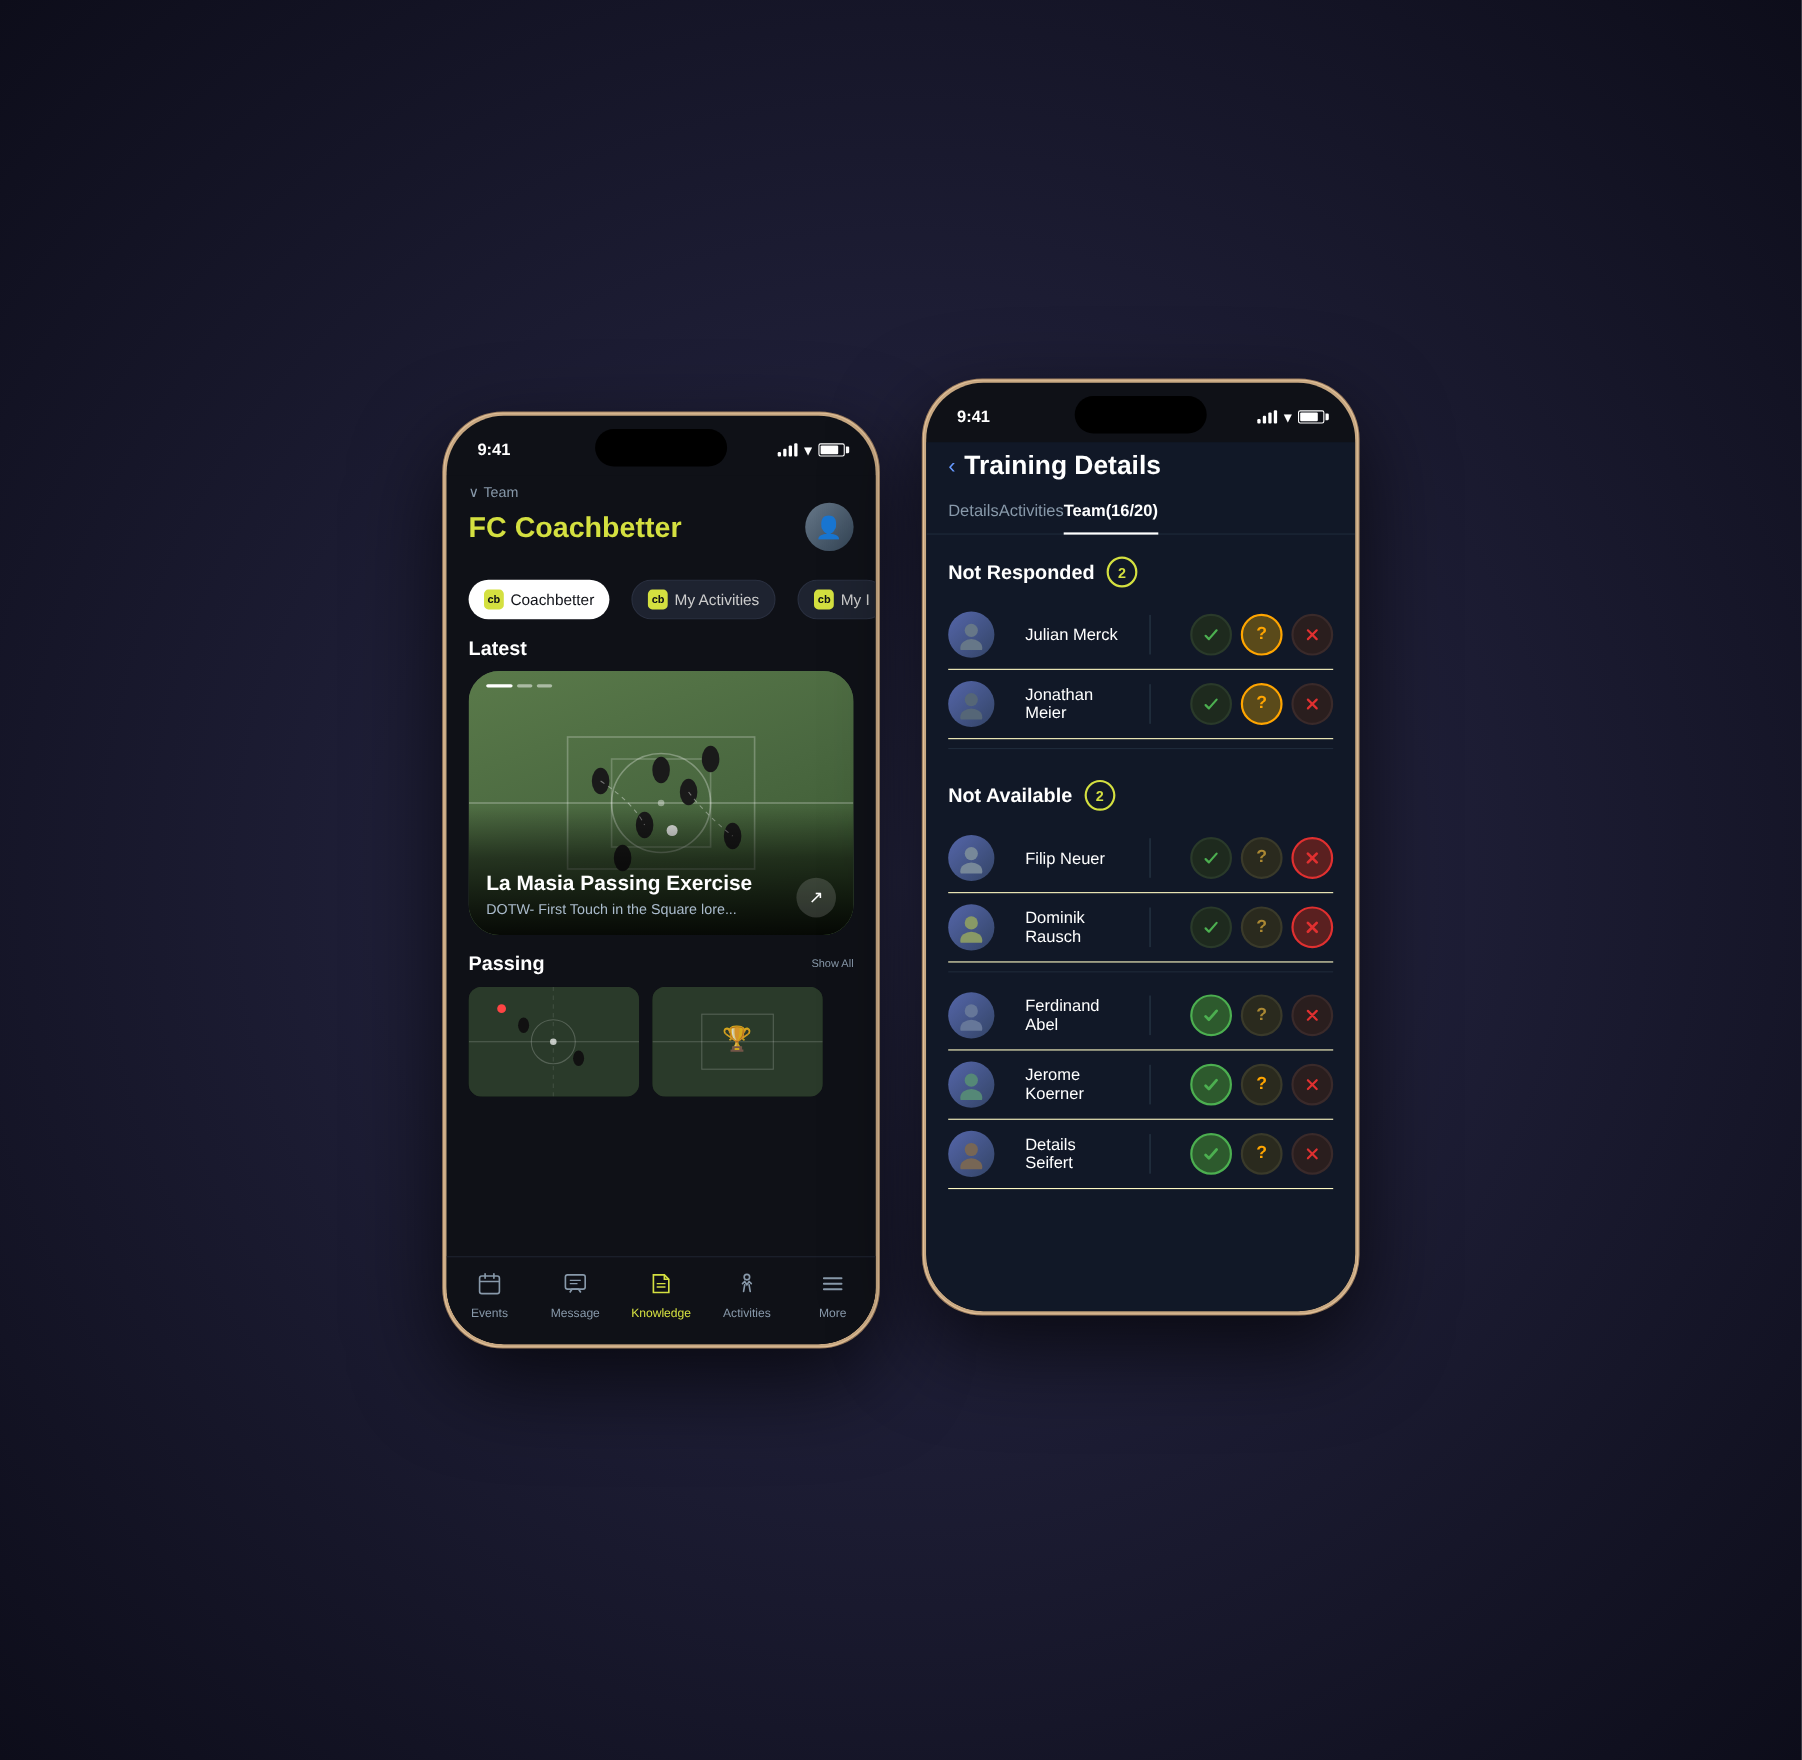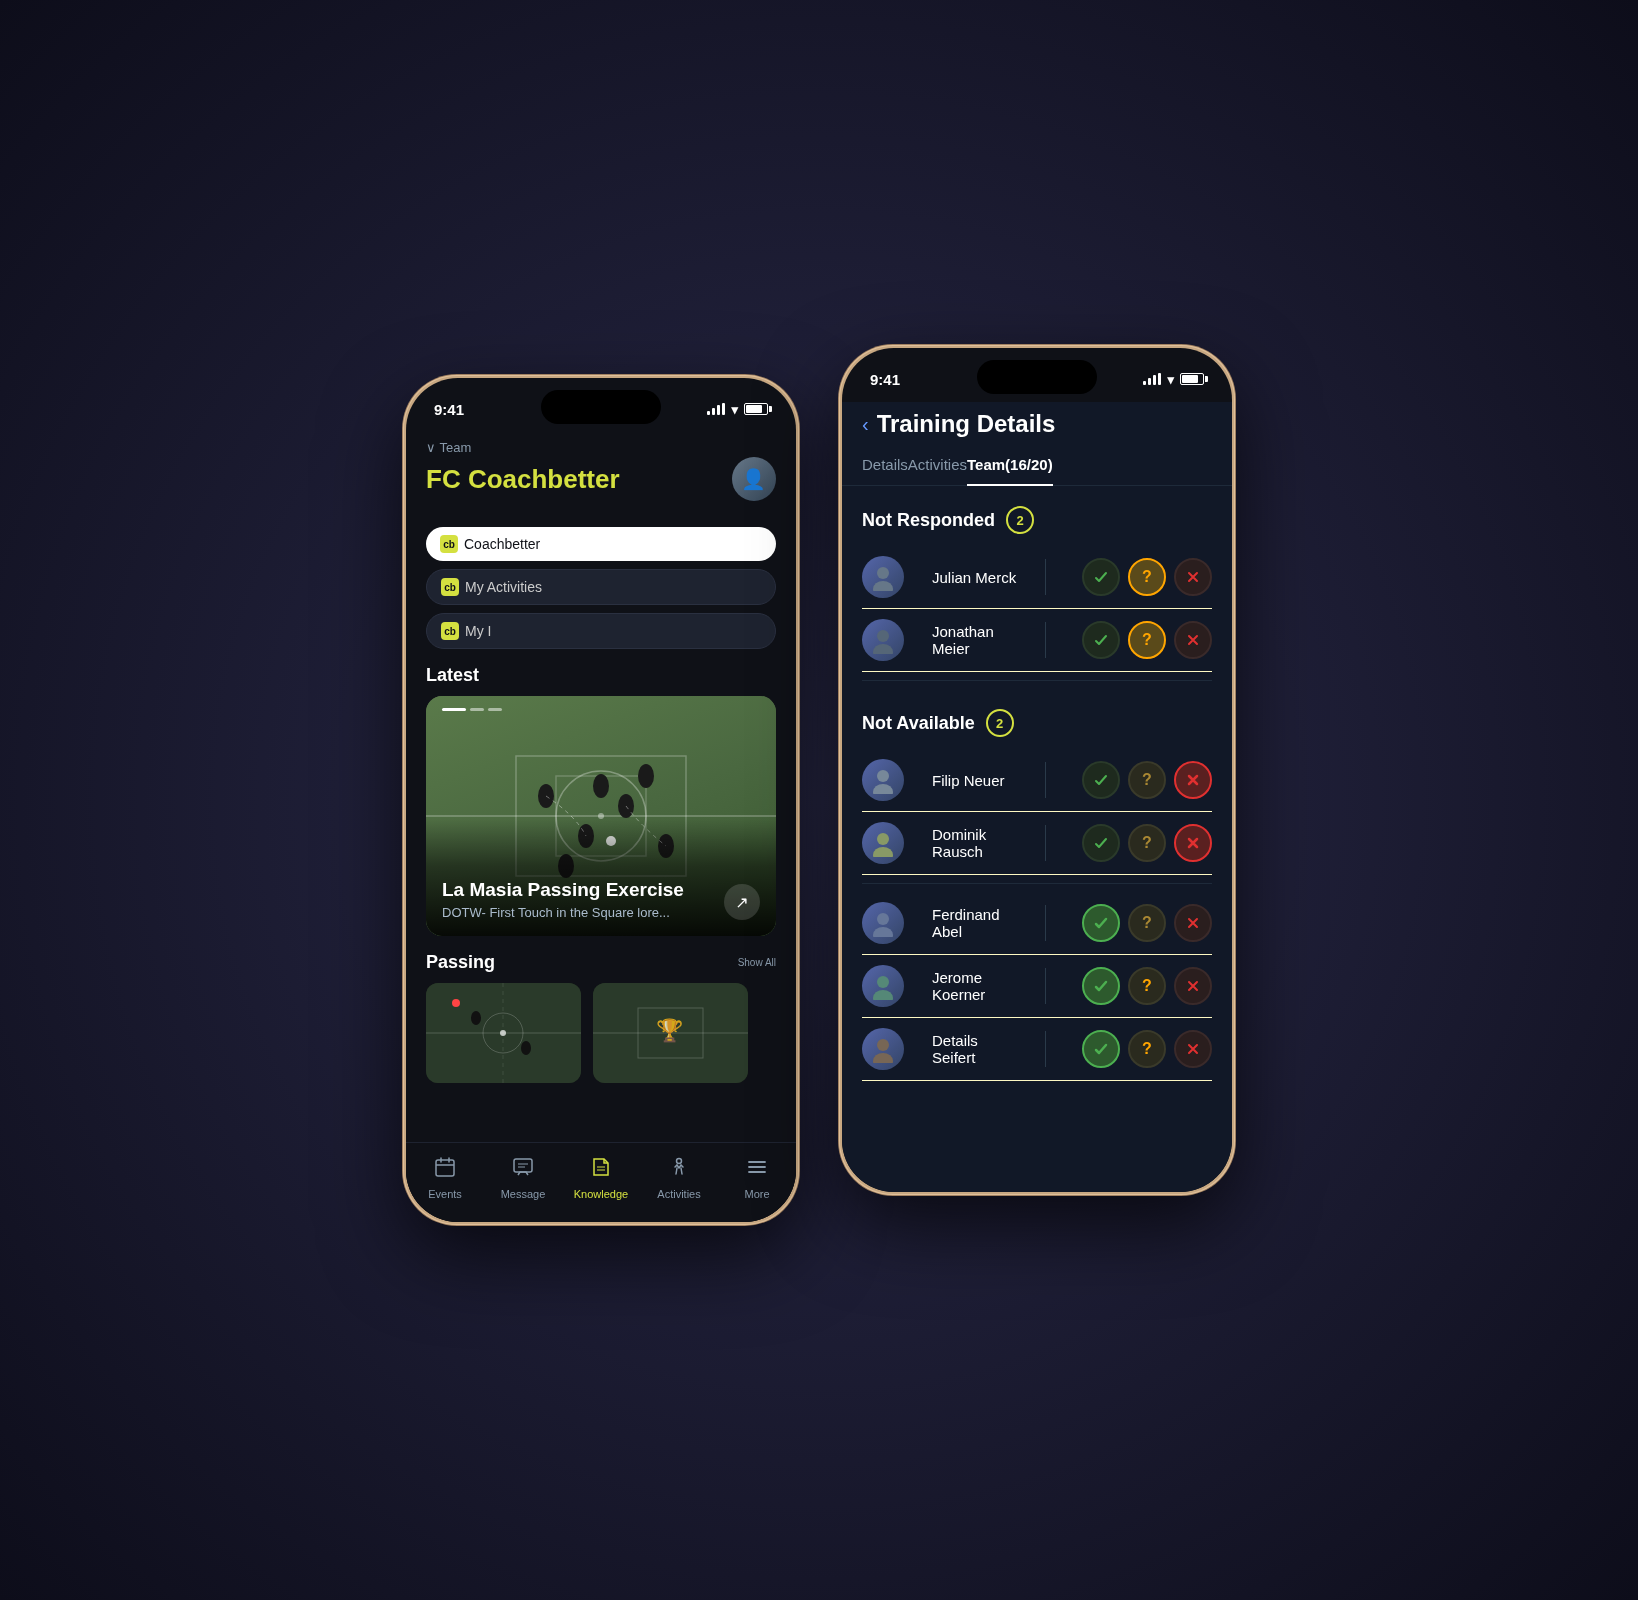--- a/index.html
+++ b/index.html
@@ -202,24 +202,23 @@
       left: 0;
       right: 0;
       height: 2px;
       background: #d4e040;
       border-radius: 1px;
     }
 
     
     .filter-row {
       display: flex;
-      gap: 8px;
+      gap: 20px;
       padding: 14px 20px 12px;
       overflow: hidden;
-      flex-direction: column;
     }
 
     .chip {
       display: flex;
       align-items: center;
       gap: 6px;
       padding: 8px 14px;
       border-radius: 20px;
       font-size: 14px;
       font-weight: 500;
@@ -255,21 +254,21 @@
     .section-label {
       padding: 4px 20px 10px;
       color: #fff;
       font-size: 18px;
       font-weight: 600;
     }
 
     
     .training-card {
       margin: 0 20px;
-      border-radius: 16px;
+      border-radius: 28px;
       overflow: hidden;
       position: relative;
       cursor: pointer;
     }
 
     .card-image {
       width: 100%;
       height: 240px;
       background: #4a6640;
       position: relative;

